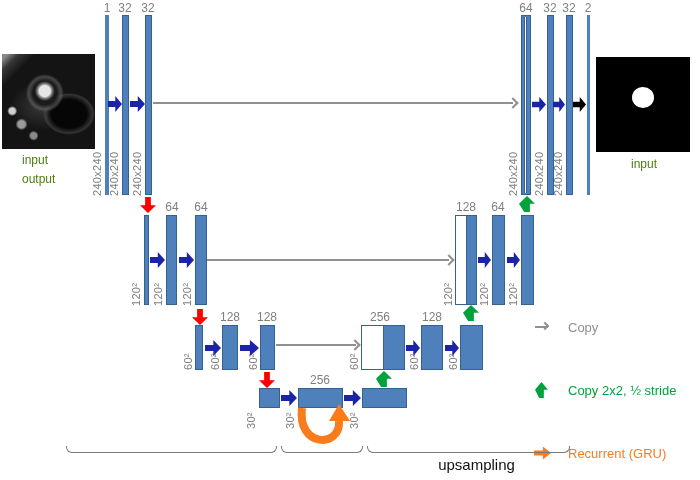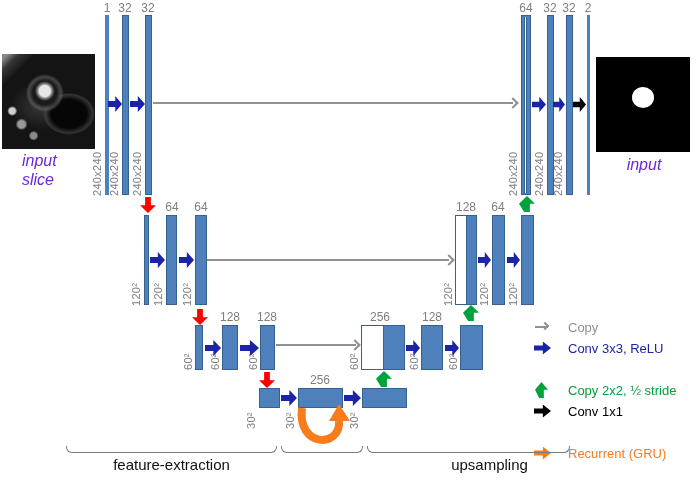--- a/index.html
+++ b/index.html
@@ -34,42 +34,42 @@
       radial-gradient(circle 19px at 46% 41%, rgba(25,25,25,.95) 0 62%, rgba(110,110,110,.55) 85%, transparent 100%),
       radial-gradient(ellipse 26px 21px at 72% 63%, #060606 0 68%, rgba(90,90,90,.45) 92%, transparent 100%),
       radial-gradient(circle 5px at 11% 60%, #d0d0d0 0 60%, transparent 100%),
       radial-gradient(circle 6px at 21% 74%, #9a9a9a 0 60%, transparent 100%),
       radial-gradient(circle 5px at 34% 86%, #8a8a8a 0 60%, transparent 100%),
       linear-gradient(135deg, rgba(200,200,200,.65) 0 3%, rgba(120,120,120,.35) 9%, transparent 18%),
       radial-gradient(ellipse 42px 32px at 42% 55%, rgba(120,120,120,.35), transparent 75%),
       #141414; }
   .outimg { position:absolute; left:596px; top:57px; width:94px; height:95px; background:#000; }
   .blob { position:absolute; left:36px; top:30px; width:22px; height:21px; background:#fff; border-radius:50%; }
-  .cap { position:absolute; font-size:16px; color:#6d28d9; line-height:19px;font-style:italic; }
+  .cap { position:absolute; font-size:12px; color:#4d7c0f; line-height:19px; }
   .cap.center { text-align:center; }
   
   .lrow { position:absolute; left:534px; height:18px; display:flex; align-items:center; }
   .licon { width:22px; display:flex; align-items:center; justify-content:flex-start; position:relative; height:18px; }
   .llabel { margin-left:12px; font-size:13px; white-space:nowrap; }
   .mini-line { position:absolute; left:1px; top:8px; width:13px; height:2px; background:var(--copy); }
   .mini-chev { position:absolute; left:8px; top:5px; width:6px; height:6px; border-top:2px solid var(--copy); border-right:2px solid var(--copy); transform:rotate(45deg); }
   
   .brace { position:absolute; top:446px; height:7px; border-left:1.5px solid #7a7a7a; border-right:1.5px solid #7a7a7a; border-bottom:1.5px solid #7a7a7a; border-radius:0 0 6px 6px; }
   .sect { position:absolute; top:456px; text-align:center; font-size:15px; color:#111; }
   svg { position:absolute; overflow:visible; }
 </style>
 </head>
 <body>
 
 <div class="canvas">
 
   <div class="mri"></div>
   <div class="cap" style="left:22px; top:151px;">
     <div>input</div>
-    <div>slice</div>
+    <div>output</div>
   </div>
 
   <div class="outimg">
     <div class="blob"></div>
   </div>
   <div class="cap center" style="left:598px; top:155px; width:92px;">input</div>
 
   <div class="bar thin" style="left:105px; top:15px; width:4px;  height:180px;"></div>
   <div class="bar" style="left:122px; top:15px; width:7px;  height:180px;"></div>
   <div class="bar" style="left:145px; top:15px; width:7px;  height:180px;"></div>
@@ -175,44 +175,31 @@
   <div class="cl" style="left:276px; top:344px; width:80px;"></div>
   <div class="chev" style="left:351px; top:341px;"></div>
 
   <div class="lrow" style="top:318px;">
     <span class="licon">
         <span class="mini-line"></span>
         <span class="mini-chev"></span>
       </span>
     <span class="llabel" style="color: rgb(144, 144, 144);">Copy</span>
   </div>
-  <div class="lrow" style="top:339px;">
-    <span class="licon">
-        <span class="ar" style="position: relative; width: 17px; height: 13px; color: rgb(27, 35, 168);"></span>
-      </span>
-    <span class="llabel" style="color: rgb(27, 35, 168);">Conv 3x3, ReLU</span>
-  </div>
   <div class="lrow" style="top:381px;">
     <span class="licon">
         <span class="au" style="position: relative; left: 1px; width: 13px; height: 16px; color: rgb(0, 162, 60);"></span>
       </span>
     <span class="llabel" style="color: rgb(0, 162, 60);">Copy 2x2, ½ stride</span>
   </div>
-  <div class="lrow" style="top:402px;">
-    <span class="licon">
-        <span class="ar" style="position: relative; width: 17px; height: 13px; color: rgb(0, 0, 0);"></span>
-      </span>
-    <span class="llabel" style="color: rgb(0, 0, 0);">Conv 1x1</span>
-  </div>
   <div class="lrow" style="top:444px;">
     <span class="licon">
         <span class="ar" style="position: relative; width: 17px; height: 13px; color: rgb(248, 123, 28);"></span>
       </span>
     <span class="llabel" style="color: rgb(248, 123, 28);">Recurrent (GRU)</span>
   </div>
 
   <div class="brace" style="left:66px;  width:211px;"></div>
   <div class="brace" style="left:281px; width:82px;"></div>
   <div class="brace" style="left:367px; width:203px;"></div>
-  <div class="sect" style="left:66px;  width:211px;">feature-extraction</div>
-  <div class="sect" style="left:388px; width:203px;">upsampling</div>
+  <div class="sect" style="left:375px; width:203px;">upsampling</div>
 
 </div>
 
 </body></html>

